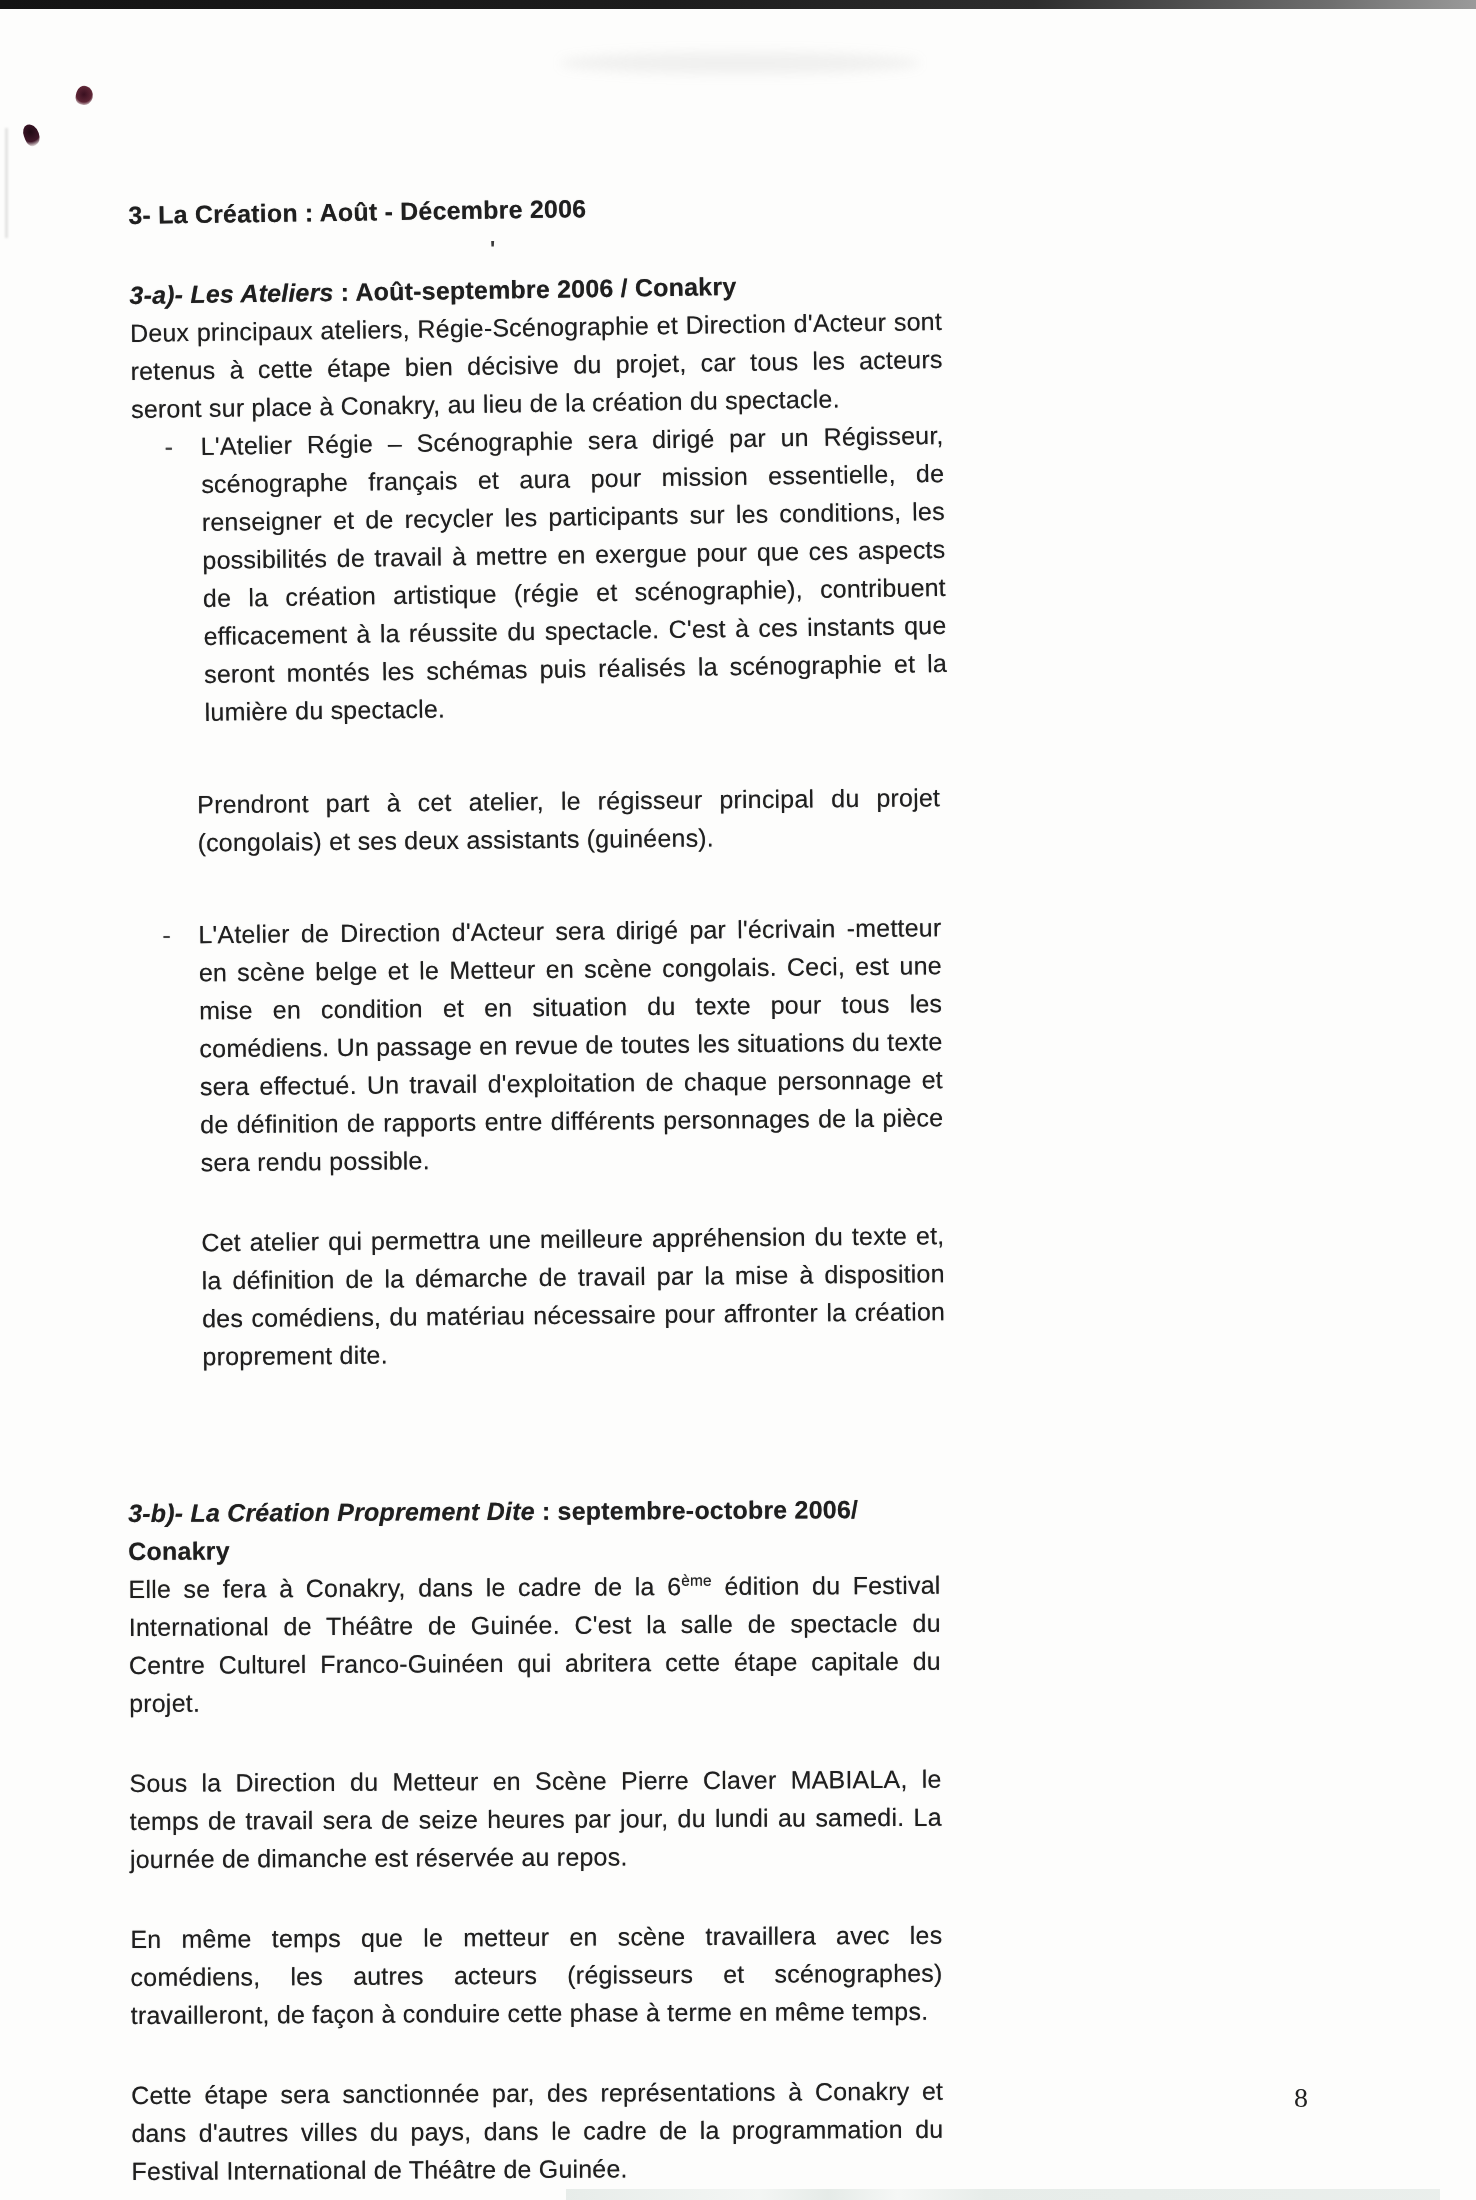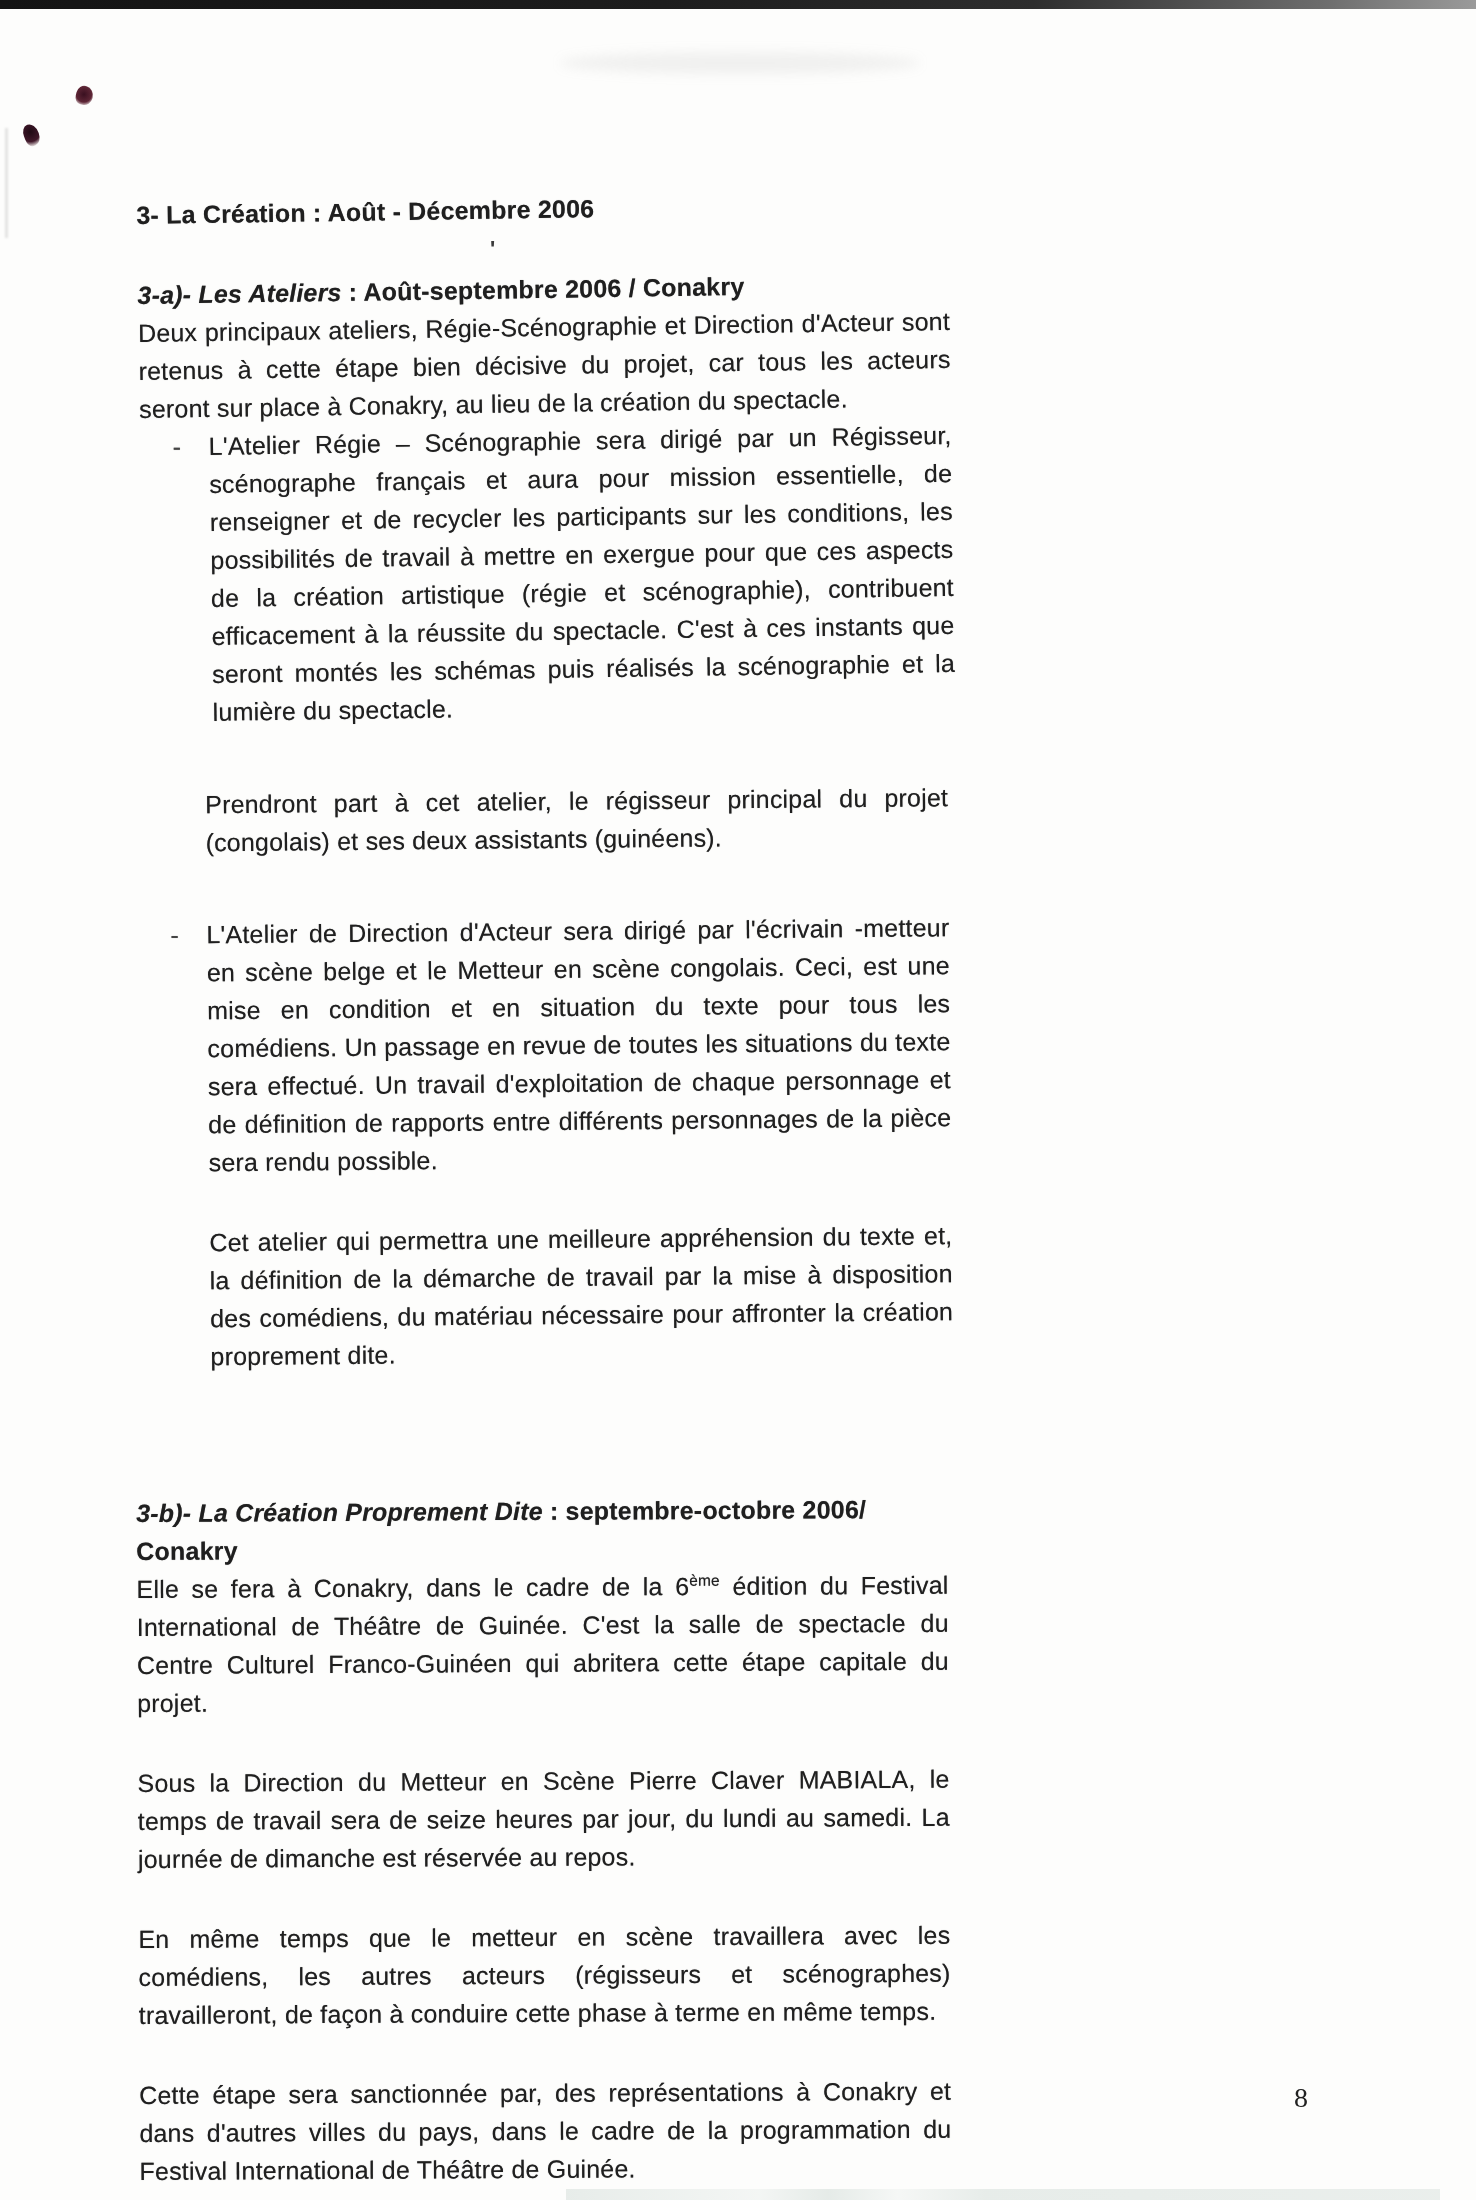--- a/index.html
+++ b/index.html
@@ -41,21 +41,21 @@
   }
   .scan-bottom-edge{
     position:absolute;bottom:0;left:566px;width:874px;height:11px;
     background:linear-gradient(to right,
       rgba(190,205,198,0.35) 0%,rgba(190,205,198,0.15) 22%,
       rgba(190,205,198,0.38) 30%,rgba(190,205,198,0.12) 38%,
       rgba(190,205,198,0.35) 48%,rgba(190,205,198,0.30) 100%);
   }
   
   .content{
-    position:absolute;left:136px;top:196px;width:812px;
+    position:absolute;left:128px;top:196px;width:812px;
     font-size:25px;line-height:38px;
     text-shadow:0 0 0.7px rgba(0,0,0,0.55);
     letter-spacing:0.2px;
   }
   .tilt-a{transform:rotate(-0.85deg);transform-origin:0 0;}
   .tilt-b{transform:rotate(-0.55deg);transform-origin:0 0;}
   .tilt-c{transform:rotate(-0.3deg);transform-origin:0 0;}
   p,h2,h3{margin:0;padding:0;font-size:inherit;line-height:inherit;}
   .just{text-align:justify;}
   .b{font-weight:bold;}

